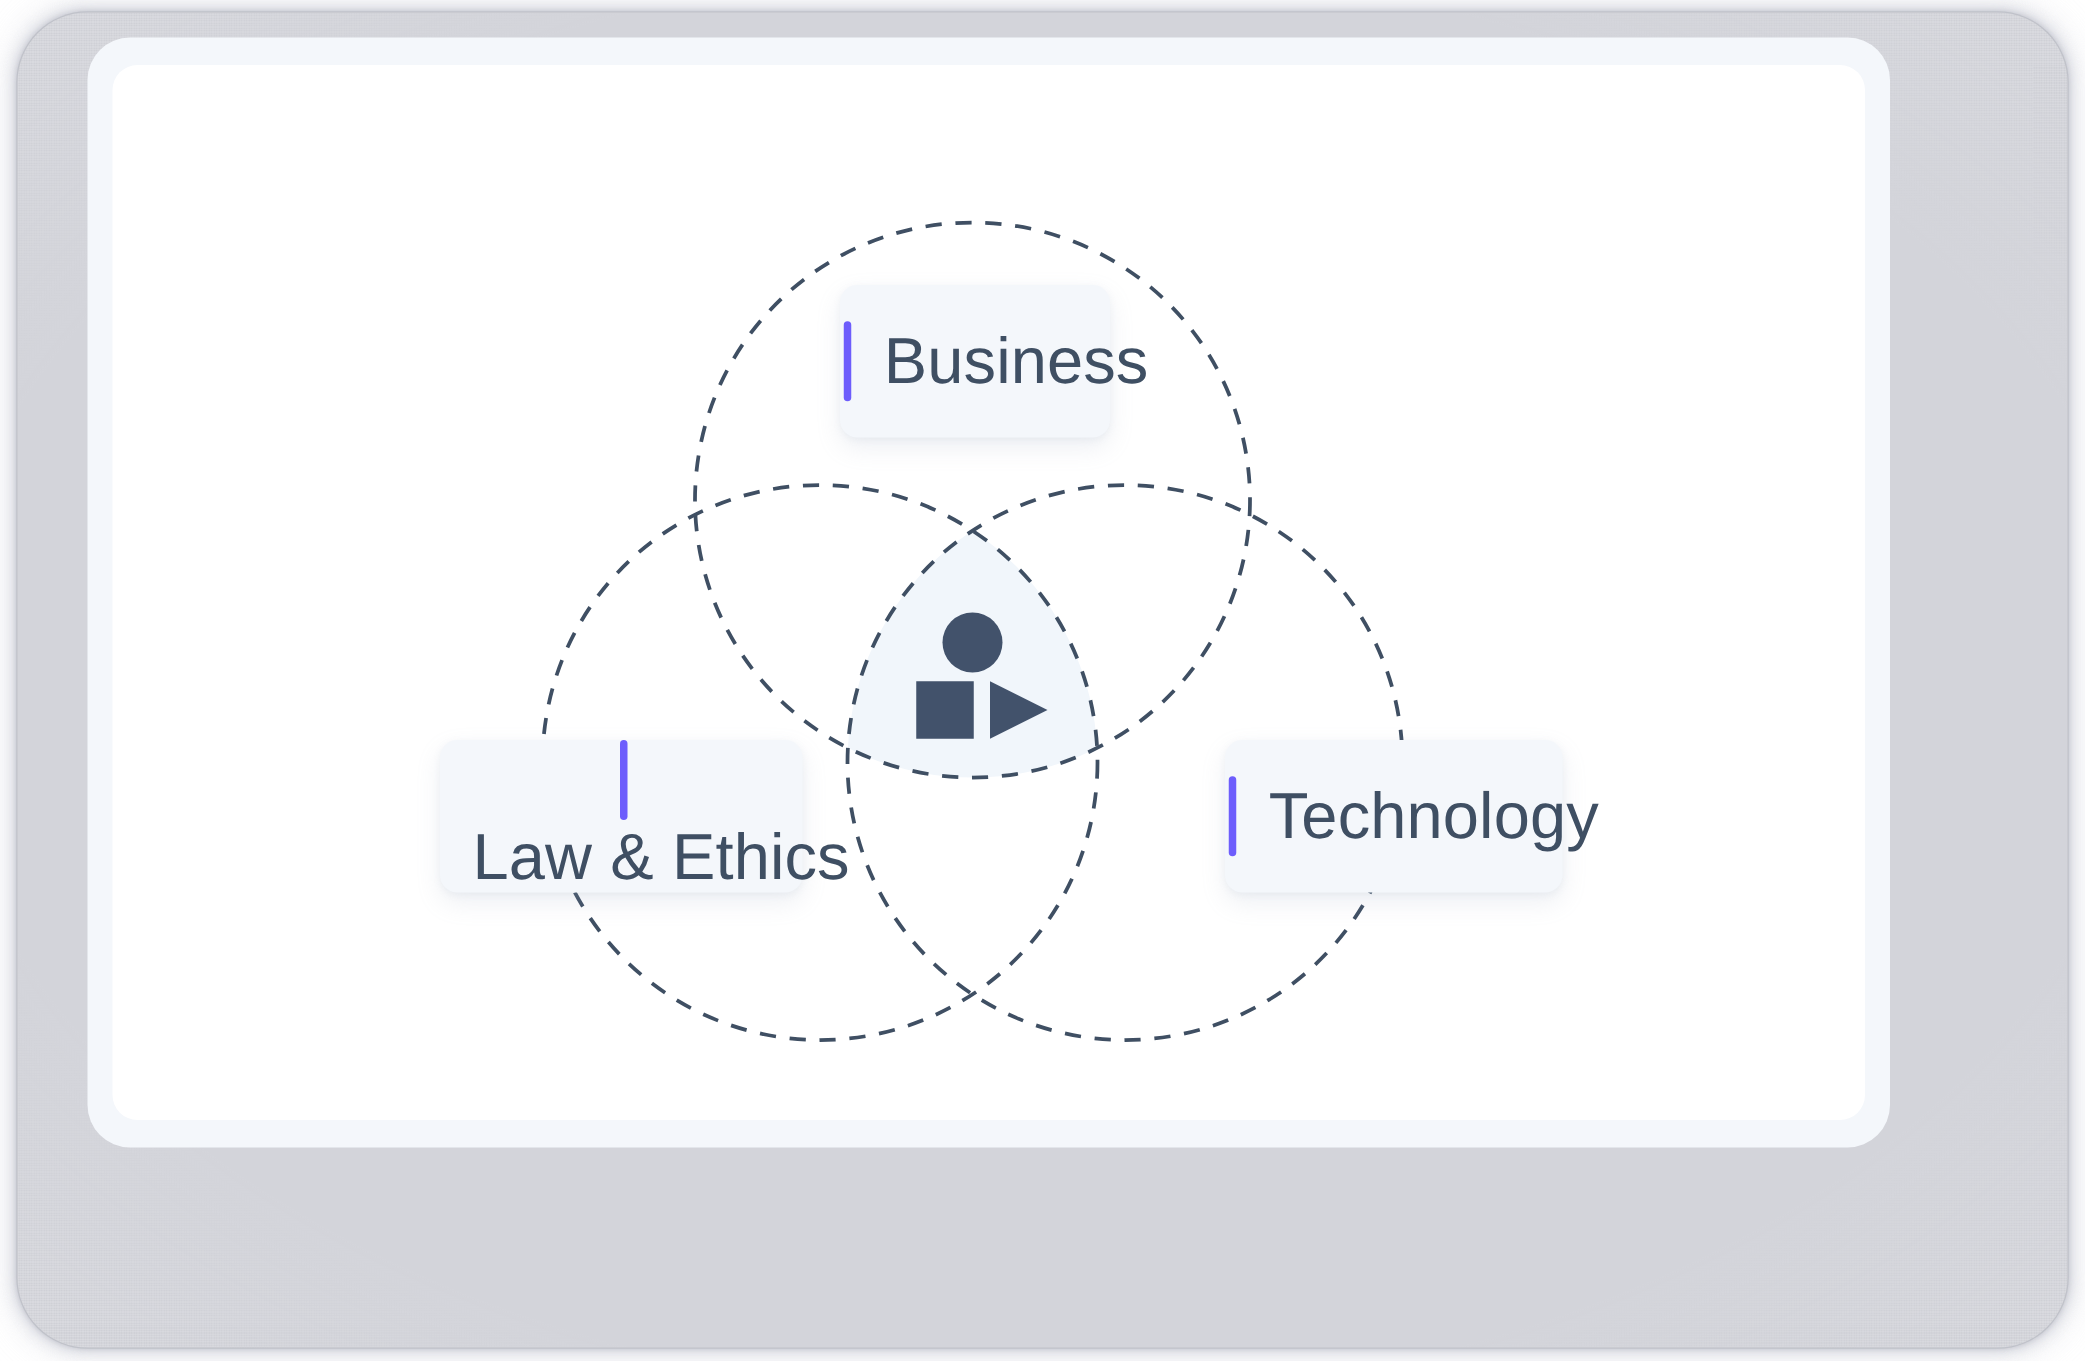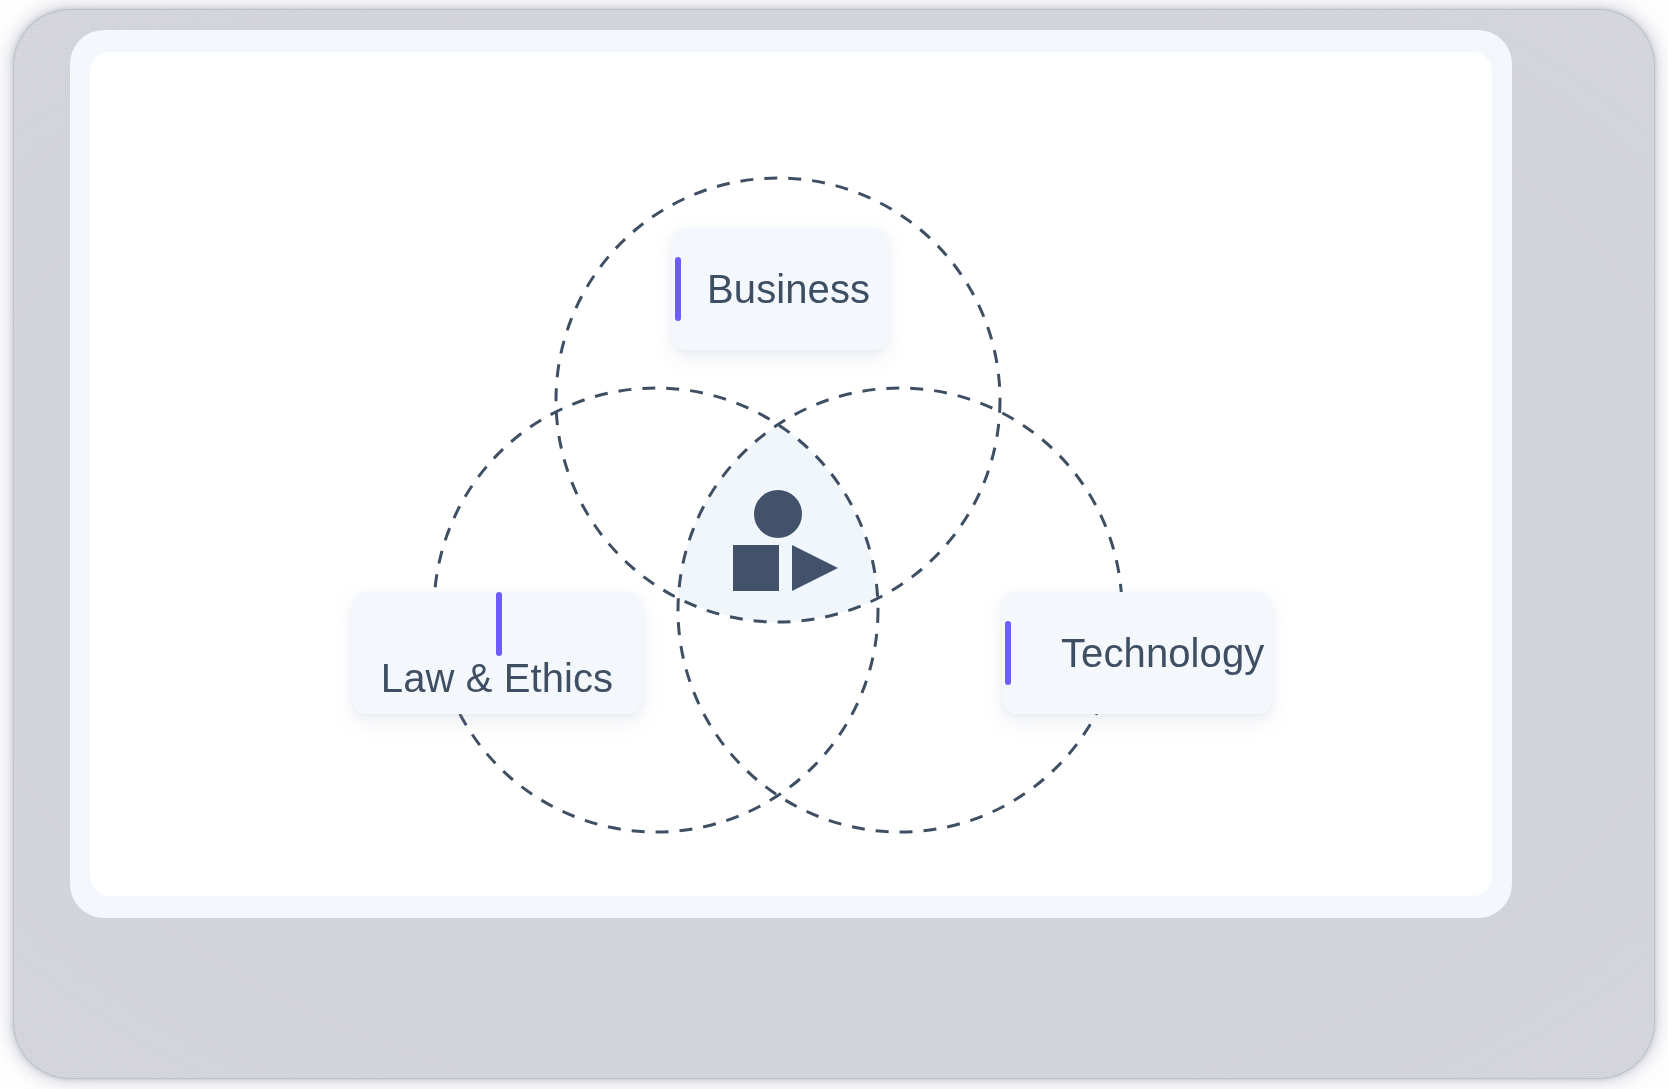--- a/index.html
+++ b/index.html
@@ -90,43 +90,43 @@
   }
   .accent-bar {
     width: 6px;
     border-radius: 3px;
     background: #6d5dfc;
     flex: 0 0 auto;
     margin-left: 3px;
   }
   .label-text {
     color: #3f4f63;
-    font-size: 40px;
+    font-size: 52px;
     font-weight: 400;
     letter-spacing: .1px;
     white-space: nowrap;
     margin: 0 auto;
     padding: 0 26px;
   }
 
   #card-business {
     left: 582px;  top: 176px;
     width: 216px; height: 122px;
   }
   #card-business .accent-bar { height: 64px; }
 
   #card-law {
     left: 262px;  top: 540px;
     width: 290px; height: 122px; flex-direction: column;
   }
   #card-law .accent-bar { height: 64px; }
 
   #card-technology {
-    left: 912px;  top: 540px;
-    width: 270px; height: 122px; gap: 24px;
+    left: 890px;  top: 540px;
+    width: 270px; height: 122px;
   }
   #card-technology .accent-bar { height: 64px; }
 </style>
 </head>
 <body>
 
 <div id="device-frame">
   <div id="bezel-noise"></div>
 </div>
 

